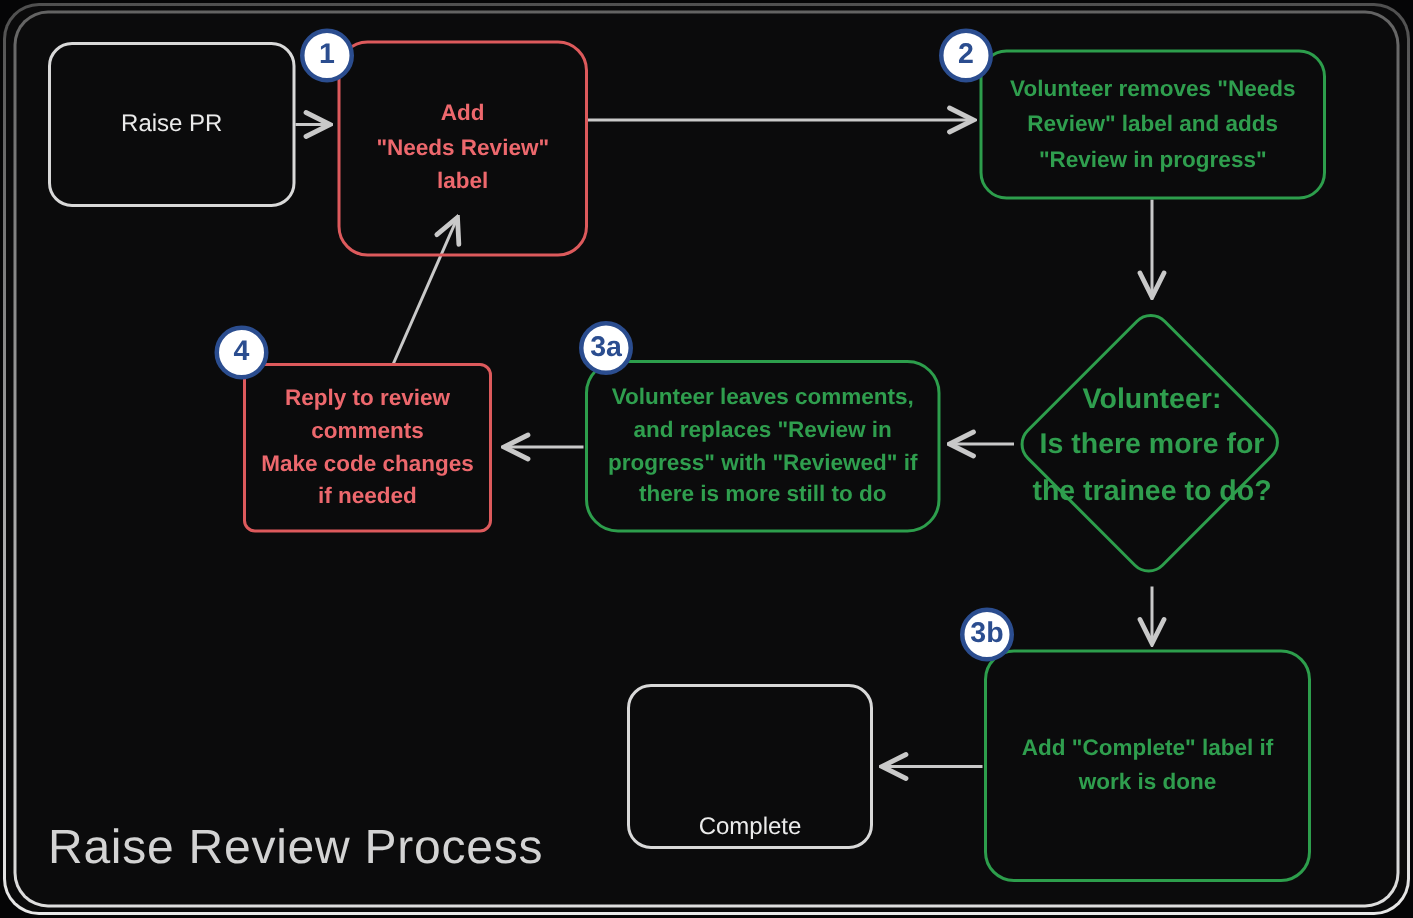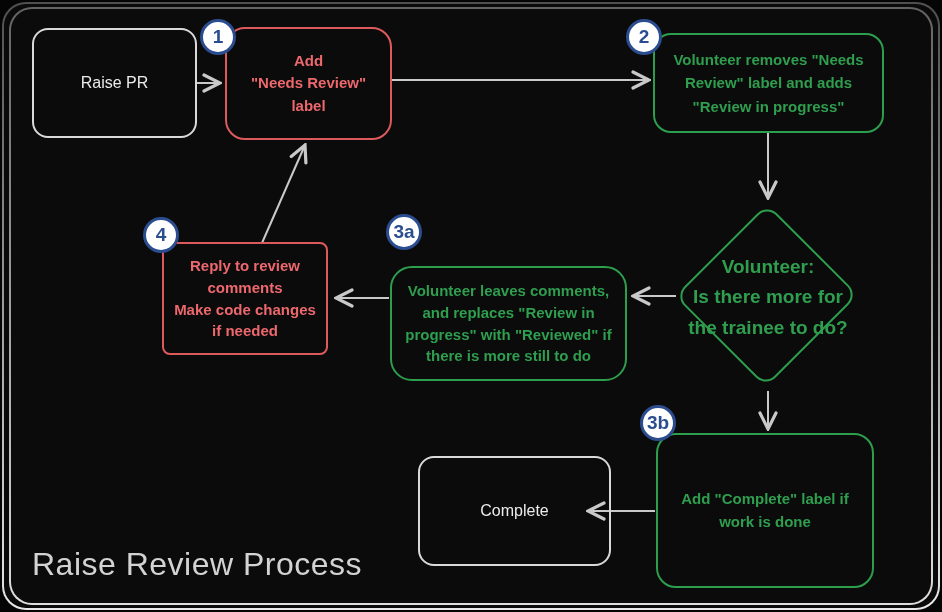--- a/index.html
+++ b/index.html
@@ -76,57 +76,57 @@
     <line x1="262" y1="243" x2="305" y2="145" marker-end="url(#arrow)"></line>
     <line x1="768" y1="391" x2="768" y2="429" marker-end="url(#arrow)"></line>
     <line x1="655" y1="511" x2="588" y2="511" marker-end="url(#arrow)"></line>
   </g>
 </svg>
 
 <div class="node node-rect neutral" style="left:32px;top:28px;width:165px;height:110px;">
   <div class="node-text neutral-text">Raise PR</div>
 </div>
 
-<div class="node node-rect red" style="left:225px;top:27px;width:167px;height:113px;border-radius:20px;">
+<div class="node node-rect red" style="left:225px;top:27px;width:167px;height:144px;border-radius:20px;">
   <div class="node-text red-text">Add
 "Needs Review"
 label</div>
 </div>
 
 <div class="node node-rect green" style="left:653px;top:33px;width:231px;height:100px;">
   <div class="node-text green-text" style="line-height:1.55;">Volunteer removes "Needs
 Review" label and adds
 "Review in progress"</div>
 </div>
 
 <div class="diamond"></div>
 <div class="diamond-label">Volunteer:
 Is there more for
 the trainee to do?</div>
 
-<div class="node node-rect green" style="left:390px;top:240px;width:237px;height:115px;border-radius:22px;margin-top:26px;">
+<div class="node node-rect green" style="left:390px;top:240px;width:237px;height:115px;border-radius:22px;">
   <div class="node-text green-text" style="line-height:1.45;">Volunteer leaves comments,
 and replaces "Review in
 progress" with "Reviewed" if
 there is more still to do</div>
 </div>
 
 <div class="node node-rect red" style="left:162px;top:242px;width:166px;height:113px;border-radius:8px;">
   <div class="node-text red-text" style="line-height:1.45;">Reply to review
 comments
 Make code changes
 if needed</div>
 </div>
 
 <div class="node node-rect green" style="left:656px;top:433px;width:218px;height:155px;border-radius:20px;">
   <div class="node-text green-text">Add "Complete" label if
 work is done</div>
 </div>
 
-<div class="node node-rect neutral" style="left:418px;top:456px;width:193px;height:110px;">
+<div class="node node-rect neutral" style="left:418px;top:456px;width:164px;height:110px;align-items:flex-end;">
   <div class="node-text neutral-text">Complete</div>
 </div>
 
 <div class="badge" style="left:200px;top:19px;">1</div>
 <div class="badge" style="left:626px;top:19px;">2</div>
 <div class="badge" style="left:386px;top:214px;">3a</div>
 <div class="badge" style="left:143px;top:217px;">4</div>
 <div class="badge" style="left:640px;top:405px;">3b</div>
 
 <div class="board-title">Raise Review Process</div>

